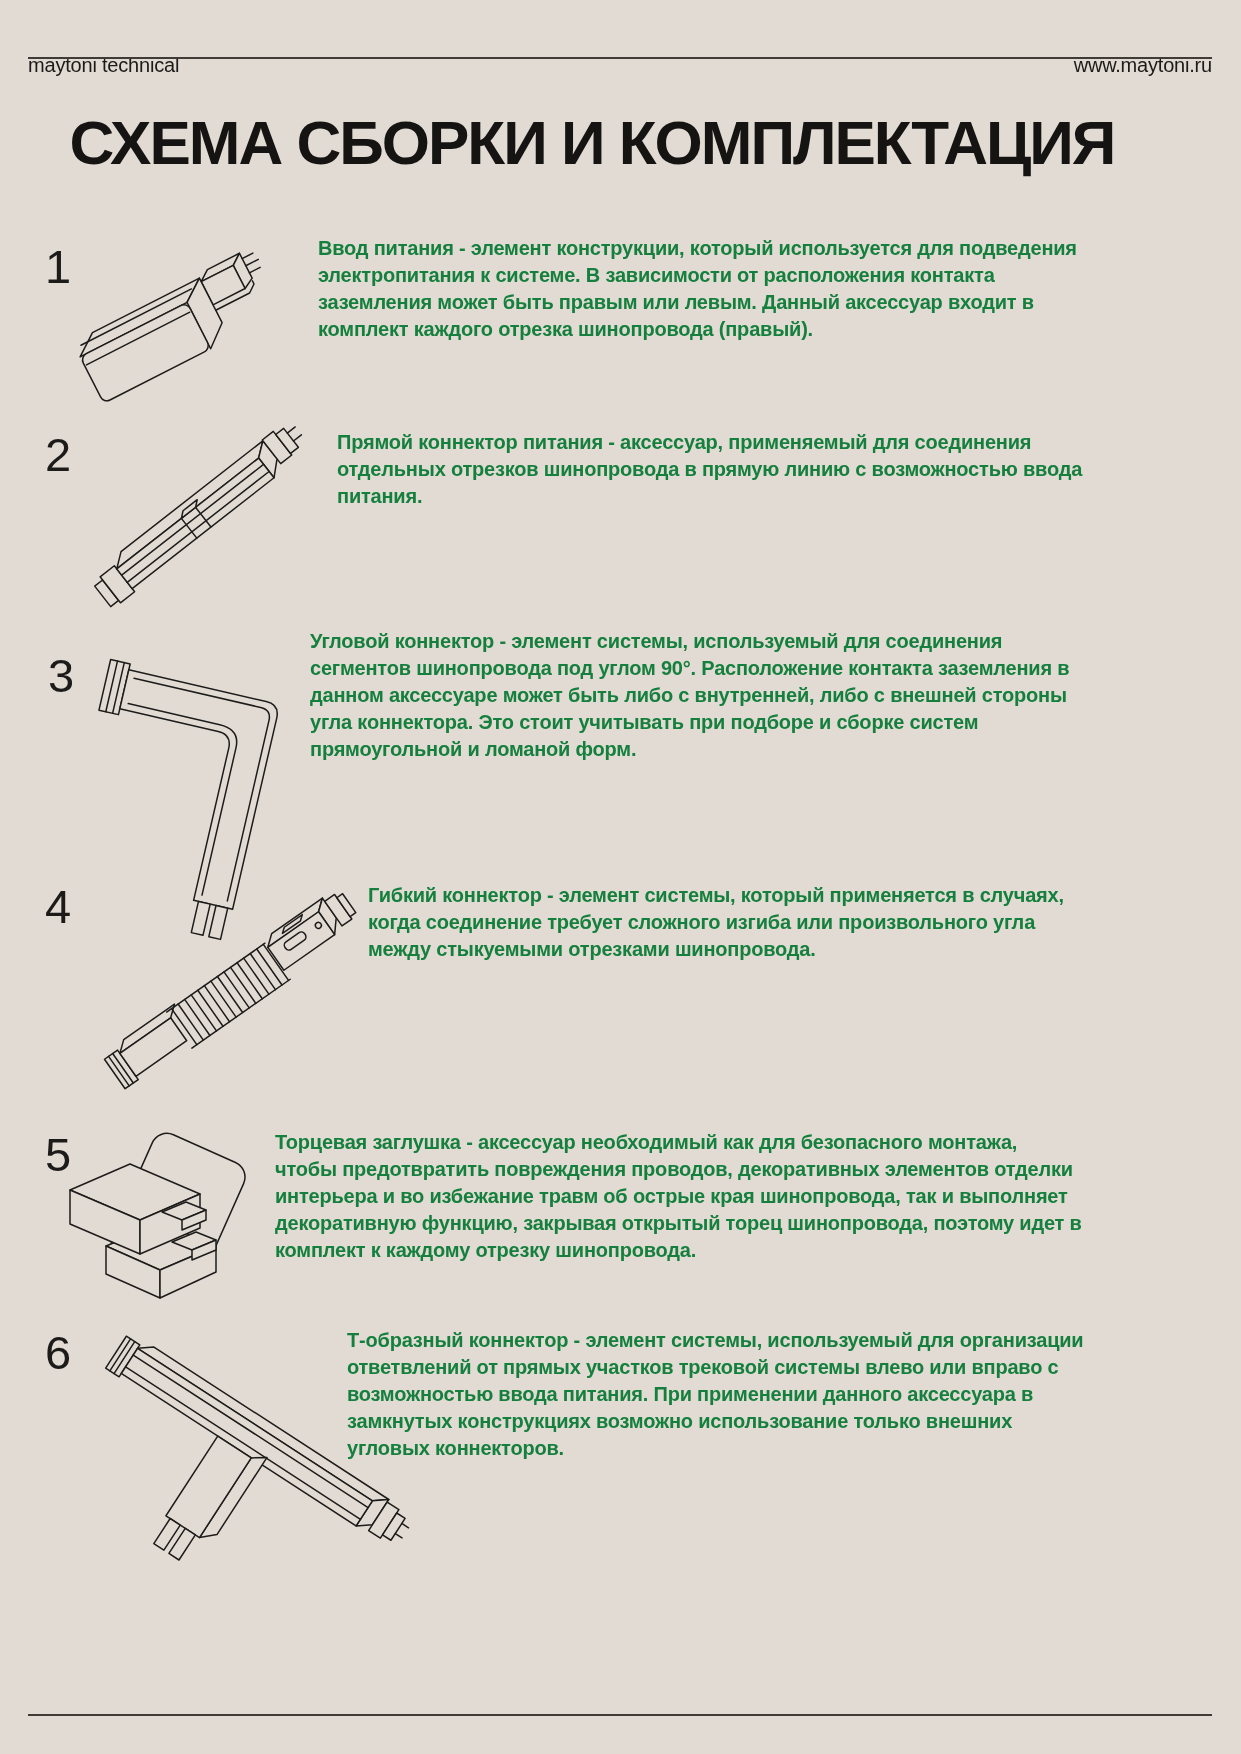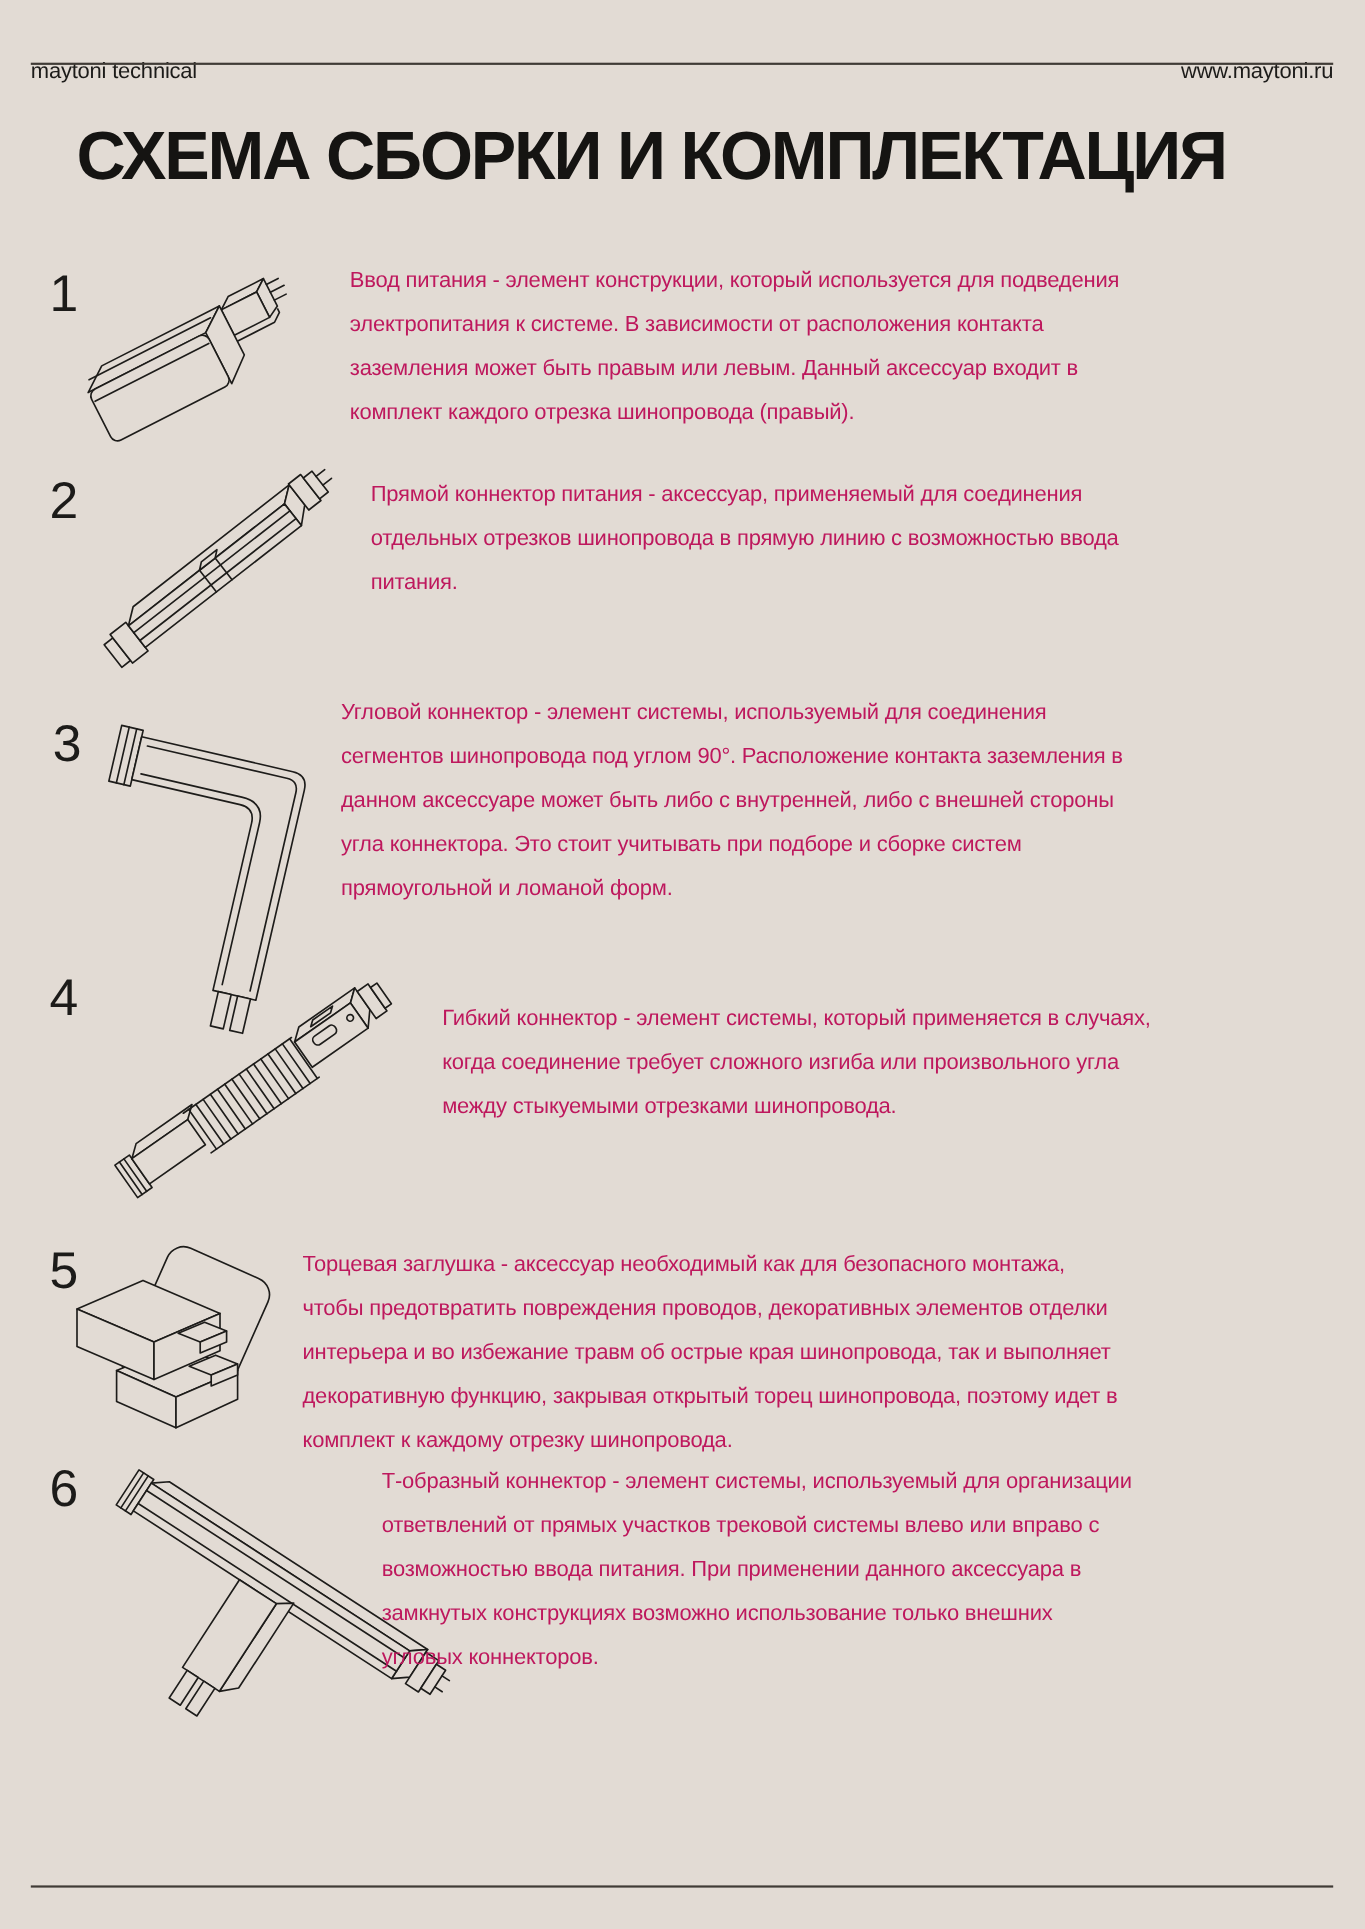--- a/index.html
+++ b/index.html
@@ -20,22 +20,22 @@
   .intro{
     position:absolute;left:42px;top:166px;margin:0;
     font-size:20px;line-height:29.5px;white-space:pre;text-indent:71px;
     letter-spacing:-0.2px;
   }
   .num{
     position:absolute;left:45px;font-size:47px;line-height:1;font-weight:400;
     color:#1C1B19;
   }
   .desc{
-    position:absolute;margin:0;font-size:20px;line-height:40px;
-    white-space:pre;letter-spacing:-0.2px;color:#be185d;
+    position:absolute;margin:0;font-size:20px;line-height:27px;
+    white-space:pre;letter-spacing:-0.2px;color:#15803d;font-weight:bold;
   }
   .ill{position:absolute;overflow:visible;}
   .ill *{vector-effect:non-scaling-stroke;}
   .ln{fill:none;stroke:#1d1c1a;stroke-width:1.5;stroke-linejoin:round;stroke-linecap:round;}
   .fc{fill:#E2DBD4;stroke:#1d1c1a;stroke-width:1.5;stroke-linejoin:round;}
 </style>
 </head>
 <body>
 
 <div class="page">
@@ -116,21 +116,21 @@
       <path class="fc" d="M198,95 L209,86 L271,86 L260,95 Z"></path>
       <path class="fc" d="M260,95 L271,86 L271,110 L260,123 Z"></path>
       <rect class="fc" x="198" y="95" width="62" height="28"></rect>
       <path class="fc" d="M218,92 L223,88 L245,88 L240,92 Z"></path>
       <rect class="ln" x="212" y="101" width="24" height="9" rx="4"></rect>
       <circle class="ln" cx="252" cy="106" r="3"></circle>
       <rect class="fc" x="271" y="90" width="12" height="30"></rect>
       <rect class="fc" x="283" y="94" width="7" height="23"></rect>
     </g>
   </svg>
-  <p class="desc" style="left:402px;top:882px;margin-top:24px;">Гибкий коннектор - элемент системы, который применяется в случаях,
+  <p class="desc" style="left:368px;top:882px;">Гибкий коннектор - элемент системы, который применяется в случаях,
 когда соединение требует сложного изгиба или произвольного угла
 между стыкуемыми отрезками шинопровода.</p>
 
   <div class="num" style="top:1131px;">5</div>
   <svg class="ill" style="left:66px;top:1128px;" width="230" height="185" viewBox="0 0 230 185">
     <g transform="rotate(24 112 80)">
       <rect class="fc" x="62" y="15" width="100" height="130" rx="16"></rect>
     </g>
     <path class="fc" d="M40,118 L96,95 L150,118 L94,142 Z"></path>
     <path class="fc" d="M40,118 L94,142 L94,170 L40,146 Z"></path>

